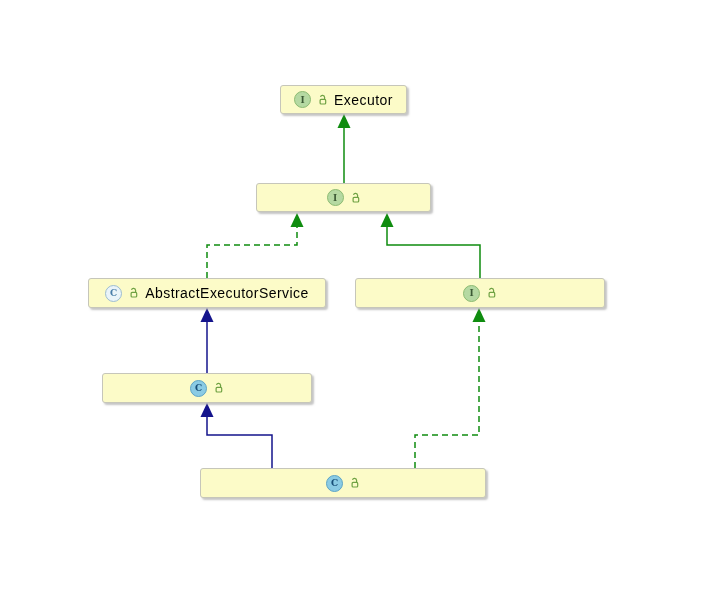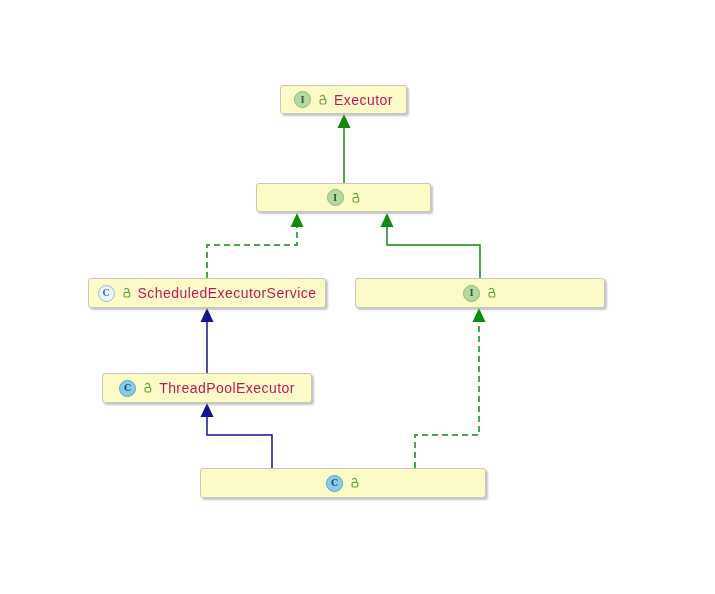--- a/index.html
+++ b/index.html
@@ -28,21 +28,21 @@
     align-items: center;
     justify-content: center;
     gap: 6px;
     padding: 0 8px;
     white-space: nowrap;
     cursor: default;
   }
   .node .label {
     font-size: 14px;
     letter-spacing: 0.45px;
-    color: #be185d;
+    color: #000000;
   }
   .type-icon {
     width: 15px; height: 15px;
     border-radius: 50%;
     display: inline-flex;
     align-items: center;
     justify-content: center;
     font-family: "DejaVu Serif", serif;
     font-size: 9px;
     font-weight: bold;
@@ -131,21 +131,21 @@
   <div class="node" style="left:88px; top:278px; width:238px;">
     <span class="type-icon icon-abstract">
         <span>C</span>
       </span>
     <span class="lock">
       <svg width="11" height="12" viewBox="0 0 11 12">
           <path d="M7.6,5.4 V3.4 A2.1,2.1 0 0 0 3.5,2.9" fill="none" stroke="#6fa243" stroke-width="1.2"></path>
           <rect x="3.1" y="5.4" width="5.6" height="4.6" rx="1" fill="none" stroke="#6fa243" stroke-width="1.2"></rect>
         </svg>
     </span>
-    <span class="label">ScheduledExecutorService</span>
+    <span class="label">AbstractExecutorService</span>
   </div>
 
   <div class="node" style="left:355px; top:278px; width:250px;">
     <span class="type-icon icon-interface">
         <span>I</span>
       </span>
     <span class="lock">
       <svg width="11" height="12" viewBox="0 0 11 12">
           <path d="M7.6,5.4 V3.4 A2.1,2.1 0 0 0 3.5,2.9" fill="none" stroke="#6fa243" stroke-width="1.2"></path>
           <rect x="3.1" y="5.4" width="5.6" height="4.6" rx="1" fill="none" stroke="#6fa243" stroke-width="1.2"></rect>
@@ -156,21 +156,20 @@
   <div class="node" style="left:102px; top:373px; width:210px;">
     <span class="type-icon icon-class">
         <span>C</span>
       </span>
     <span class="lock">
       <svg width="11" height="12" viewBox="0 0 11 12">
           <path d="M7.6,5.4 V3.4 A2.1,2.1 0 0 0 3.5,2.9" fill="none" stroke="#6fa243" stroke-width="1.2"></path>
           <rect x="3.1" y="5.4" width="5.6" height="4.6" rx="1" fill="none" stroke="#6fa243" stroke-width="1.2"></rect>
         </svg>
     </span>
-    <span class="label">ThreadPoolExecutor</span>
   </div>
 
   <div class="node" style="left:200px; top:468px; width:286px;">
     <span class="type-icon icon-class">
         <span>C</span>
       </span>
     <span class="lock">
       <svg width="11" height="12" viewBox="0 0 11 12">
           <path d="M7.6,5.4 V3.4 A2.1,2.1 0 0 0 3.5,2.9" fill="none" stroke="#6fa243" stroke-width="1.2"></path>
           <rect x="3.1" y="5.4" width="5.6" height="4.6" rx="1" fill="none" stroke="#6fa243" stroke-width="1.2"></rect>

